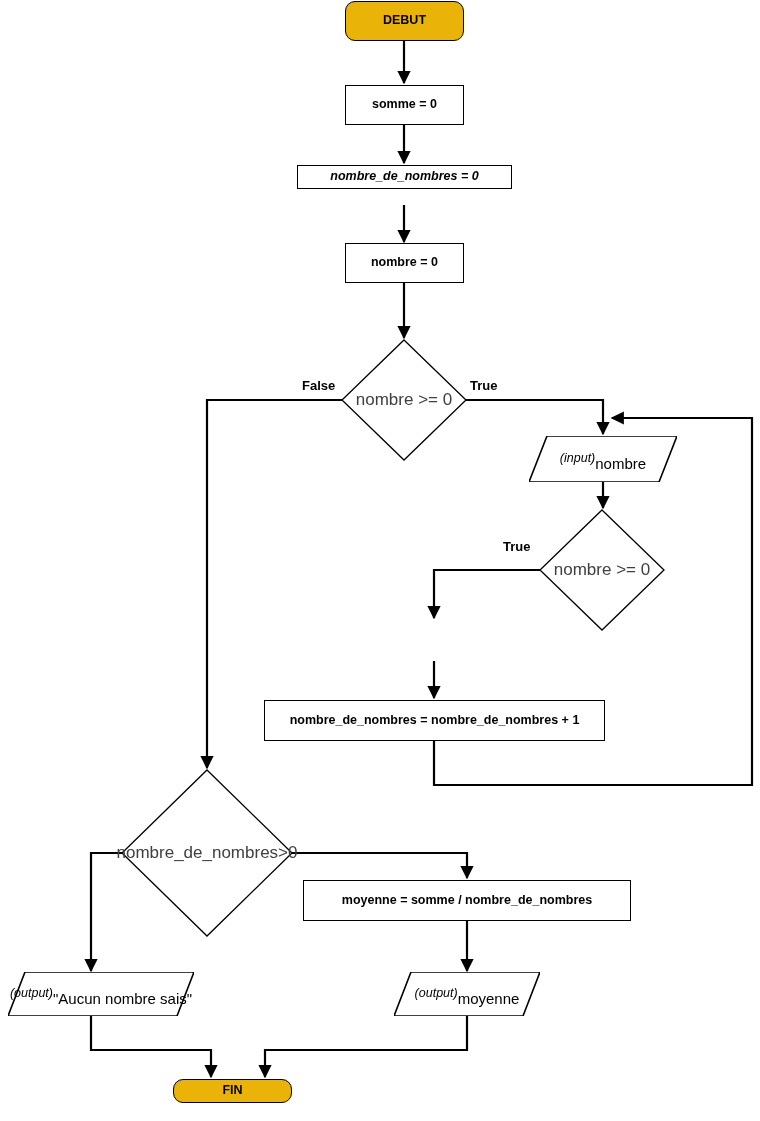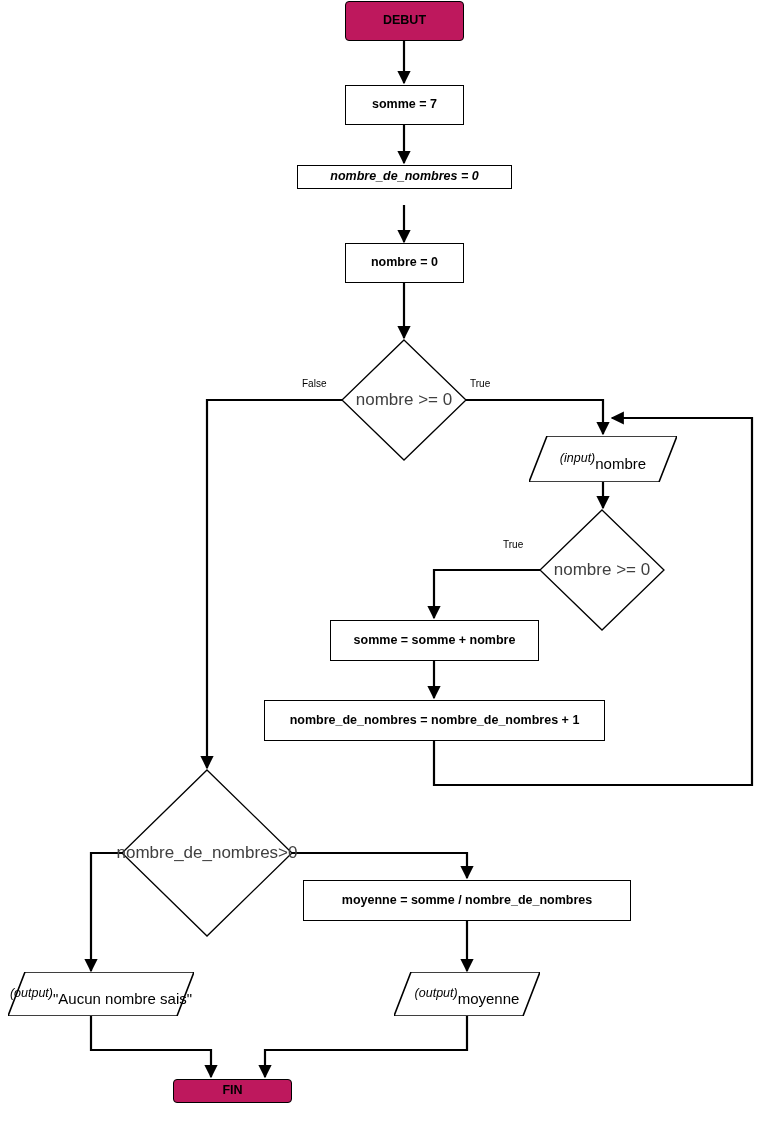--- a/index.html
+++ b/index.html
@@ -30,22 +30,22 @@
     justify-content: center;
     text-align: center;
     color: #000000;
     font-weight: bold;
     font-size: 12.5px;
     line-height: 1.25;
     z-index: 2;
   }
   .terminal {
     border: 1.6px solid #000000;
-    border-radius: 4px;
-    background: #be185d;
+    border-radius: 10px;
+    background: #eab308;
   }
   .process {
     border: 1.6px solid #000000;
     background: #ffffff;
   }
   .diamond-wrap {
     position: absolute;
     z-index: 2;
   }
   .diamond-wrap svg {
@@ -98,22 +98,22 @@
     font-weight: normal;
     font-size: 12.5px;
   }
   .io-value {
     font-weight: normal;
     font-size: 15px;
     margin-top: 11px;
   }
   .edge-label {
     position: absolute;
-    font-weight: normal;
-    font-size: 10px;
+    font-weight: bold;
+    font-size: 13px;
     color: #000000;
     white-space: nowrap;
     z-index: 3;
   }
   .dl-line { display: block; }
 </style>
 </head>
 <body>
 
 <div id="canvas">
@@ -156,21 +156,21 @@
 
       <path d="M 467 1014 L 467 1050 L 265 1050 L 265 1077" marker-end="url(#arrow)"></path>
     </g>
   </svg>
 
   <div class="node terminal" style="left:345px; top:1px; width:119px; height:40px;">
     <span>DEBUT</span>
   </div>
 
   <div class="node process" style="left:345px; top:85px; width:119px; height:40px;">
-    <span>somme = 7</span>
+    <span>somme = 0</span>
   </div>
 
   <div class="node process" style="left:297px; top:165px; width:215px; height:24px;font-style:italic;">
     <span>nombre_de_nombres = 0</span>
   </div>
 
   <div class="node process" style="left:345px; top:243px; width:119px; height:40px;">
     <span>nombre = 0</span>
   </div>
 
@@ -196,23 +196,20 @@
 
   <div class="diamond-wrap" style="left:540px; top:510px; width:124px; height:120px;">
     <svg width="124" height="120" viewBox="0 0 124 120" xmlns="http://www.w3.org/2000/svg">
       <polygon points="62,0 124,60 62,120 0,60" fill="#ffffff" stroke="#000000" stroke-width="1.3"></polygon>
     </svg>
     <div class="diamond-label">nombre &gt;= 0</div>
   </div>
 
   <div class="edge-label" style="left:503px; top:539px;">True</div>
 
-  <div class="node process" style="left:330px; top:620px; width:209px; height:41px;">
-    <span>somme = somme + nombre</span>
-  </div>
 
   <div class="node process" style="left:264px; top:700px; width:341px; height:41px;">
     <span>nombre_de_nombres = nombre_de_nombres + 1</span>
   </div>
 
   <div class="diamond-wrap" style="left:122px; top:770px; width:170px; height:166px;">
     <svg width="170" height="166" viewBox="0 0 170 166" xmlns="http://www.w3.org/2000/svg">
       <polygon points="85,0 170,83 85,166 0,83" fill="#ffffff" stroke="#000000" stroke-width="1.3"></polygon>
     </svg>
     <div class="diamond-label" style="flex-direction:row;">

